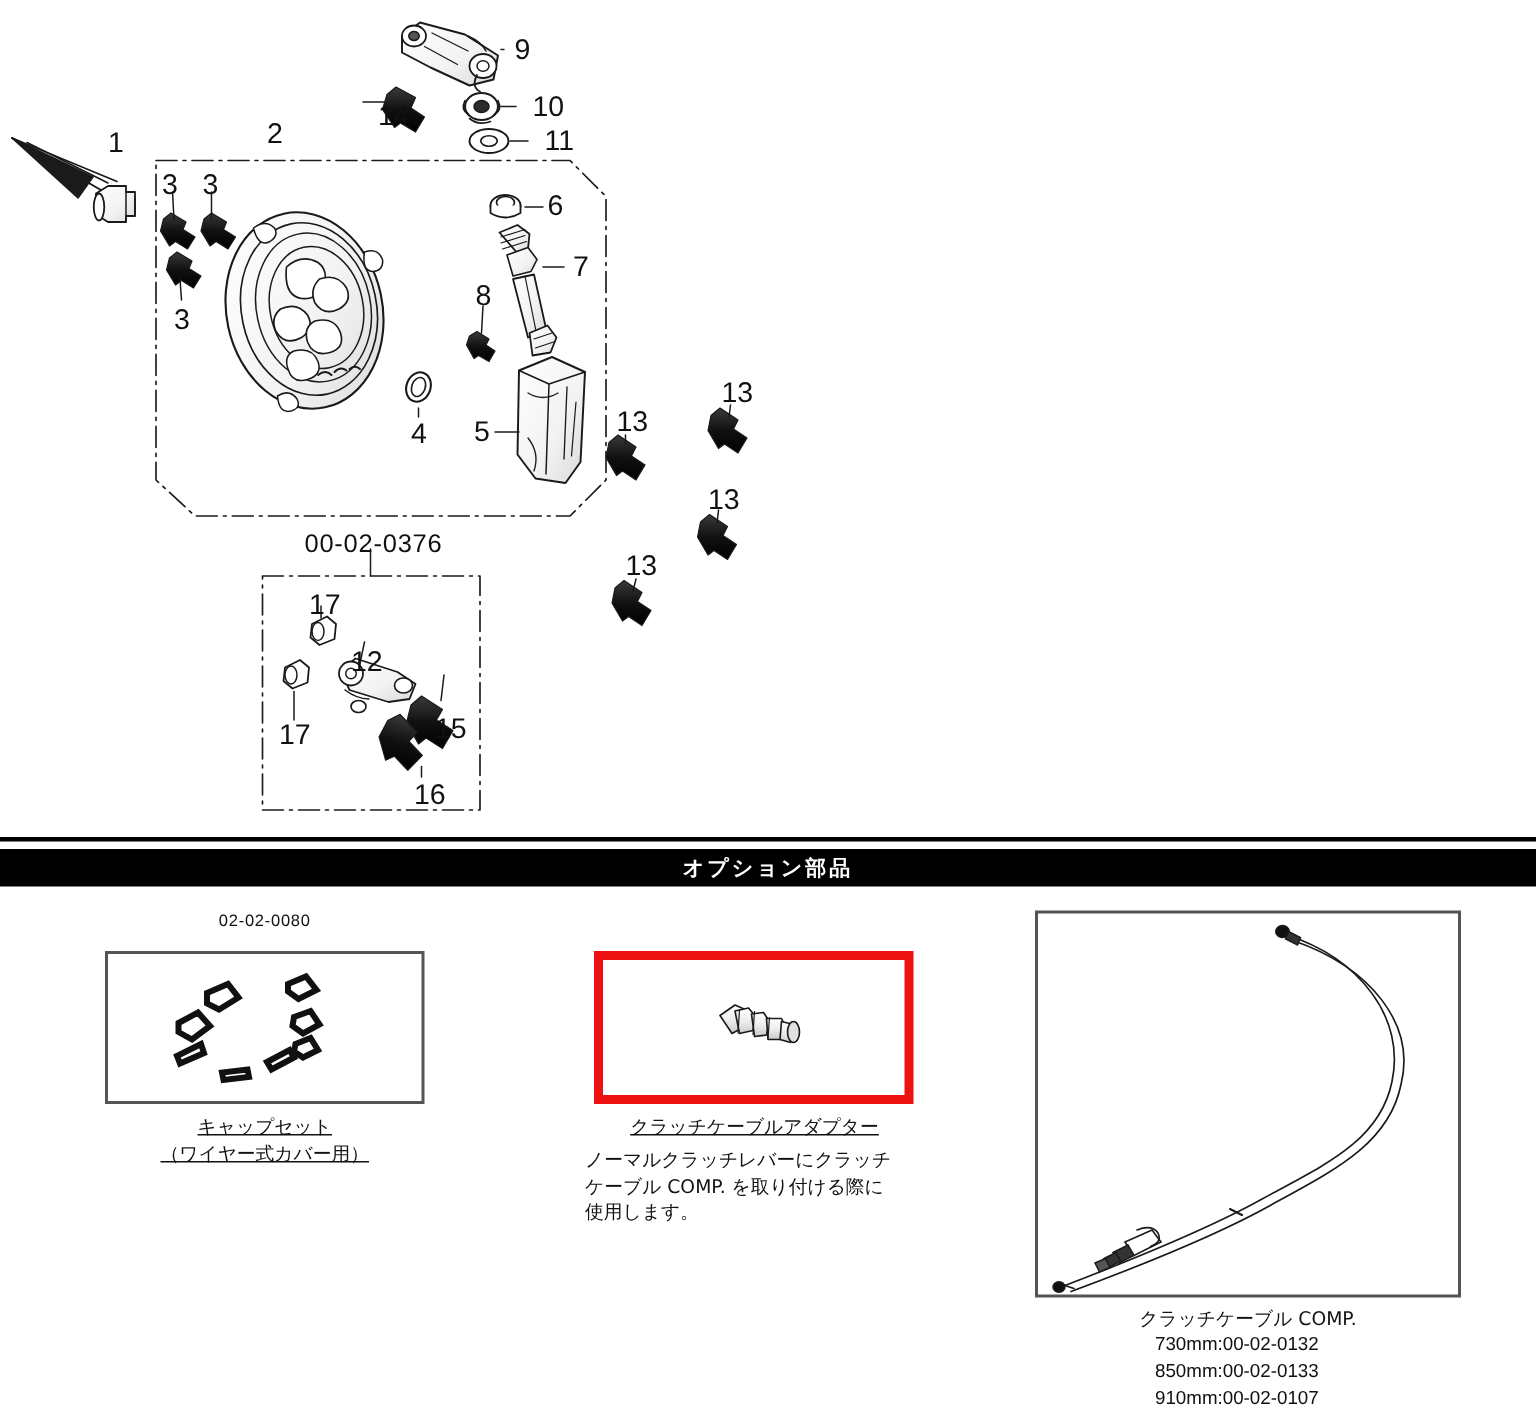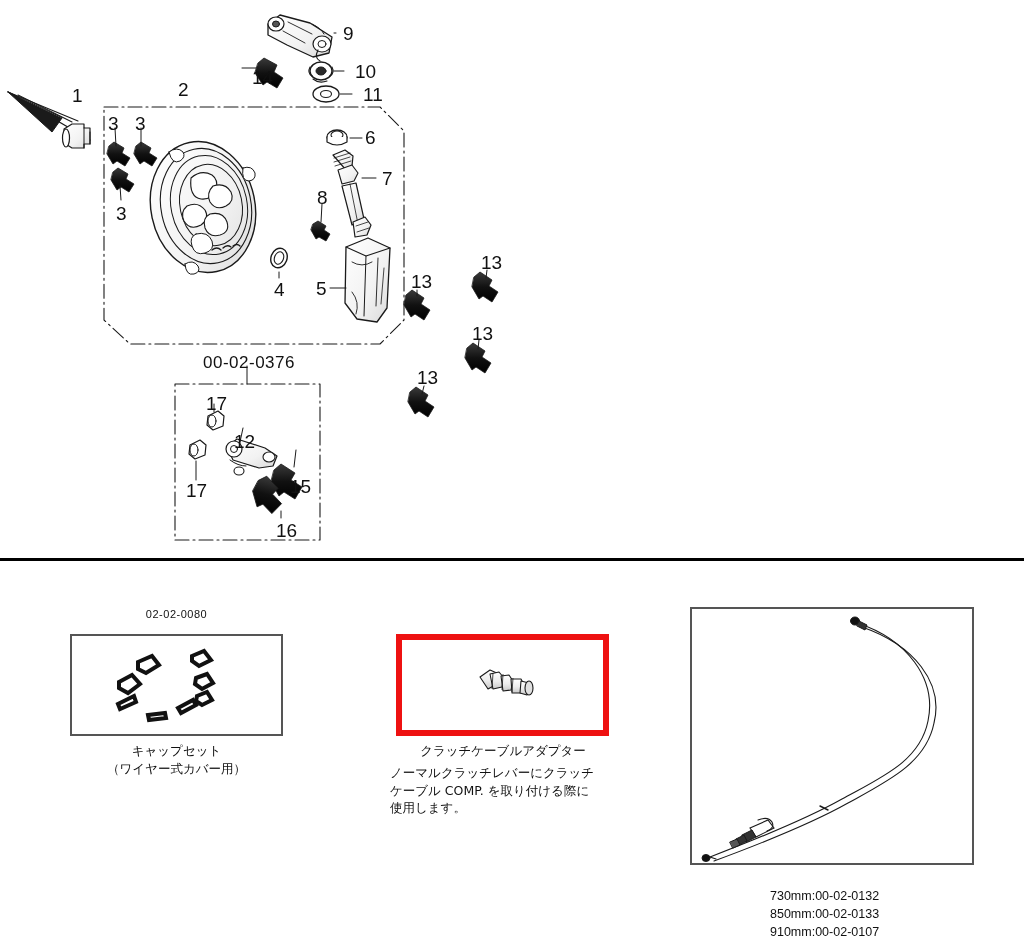--- a/index.html
+++ b/index.html
@@ -86,21 +86,21 @@
   }
 
   .opt-caption {
     position: absolute;
     font-family: "DejaVu Sans", sans-serif;
     font-size: 12.5px;
     line-height: 17.5px;
     color: #111111;
     white-space: pre;
   }
-  .opt-caption.center { text-align: center; }
+  .opt-caption.center { text-align: center; text-decoration: underline; }
 
   .cable-caption {
     position: absolute;
     font-family: "DejaVu Sans", sans-serif;
     font-size: 12.5px;
     line-height: 17.5px;
     color: #111111;
     white-space: pre;
     text-align: center;
   }
@@ -340,20 +340,23 @@
   <div class="callout" style="left:417px; top:368px;">13</div>
   <div class="callout" style="left:224px; top:68px;margin-left:28px;">14</div>
   <div class="callout" style="left:290px; top:433px;margin-top:44px;">15</div>
   <div class="callout" style="left:276px; top:521px;">16</div>
   <div class="callout" style="left:206px; top:394px;">17</div>
   <div class="callout" style="left:186px; top:481px;">17</div>
 
   <div class="partnum" style="left:203px; top:353px;">00-02-0376</div>
 
   <div id="option-rule"></div>
+  <div id="option-banner">
+    <span id="option-banner-text">オプション部品</span>
+  </div>
 
   <div class="opt-head" style="left:70px; top:608px; width:213px;">02-02-0080</div>
 
   <div class="opt-box plain" style="left:70px; top:634px; width:213px; height:102px;">
     <svg width="209" height="98" viewBox="0 0 209 98">
       <g fill="#111111" stroke="#111111" stroke-width="1">
 
         <path d="M66,26 l14,-6 l7,9 l-13,8 l-8,-4 z" fill="#ffffff" stroke-width="4"></path>
         <path d="M47,46 l13,-7 l8,9 l-12,9 l-9,-5 z" fill="#ffffff" stroke-width="4"></path>
         <path d="M46,68 l2,5 l16,-7 l-2,-6 z" fill="#ffffff" stroke-width="4"></path>
@@ -416,20 +419,21 @@
         <path d="M44,230 l8,-4 l3,6 l-8,4 z" fill="#333333" stroke-width="1"></path>
         <path d="M38,233 l7,-3 l3,6 l-7,3 z" fill="#555555" stroke-width="1"></path>
         <path d="M66,211 q10,-4 14,2 q3,6 -5,9" stroke-width="1.1"></path>
 
         <ellipse cx="14" cy="249" rx="4" ry="3.5" fill="#111111" stroke-width="1"></ellipse>
         <path d="M18,248 l6,2" stroke-width="1.2"></path>
       </g>
     </svg>
   </div>
 
+  <div class="cable-caption" style="left:690px; top:870px; width:284px;">クラッチケーブル COMP.</div>
 
   <div class="cable-sizes" style="left:770px; top:888px;"><span>730mm</span><span>:</span><span>00-02-0132</span></div>
 
   <div class="cable-sizes" style="left:770px; top:906px;"><span>850mm</span><span>:</span><span>00-02-0133</span></div>
 
   <div class="cable-sizes" style="left:770px; top:924px;"><span>910mm</span><span>:</span><span>00-02-0107</span></div>
 
 </div>
 
 </body></html>

